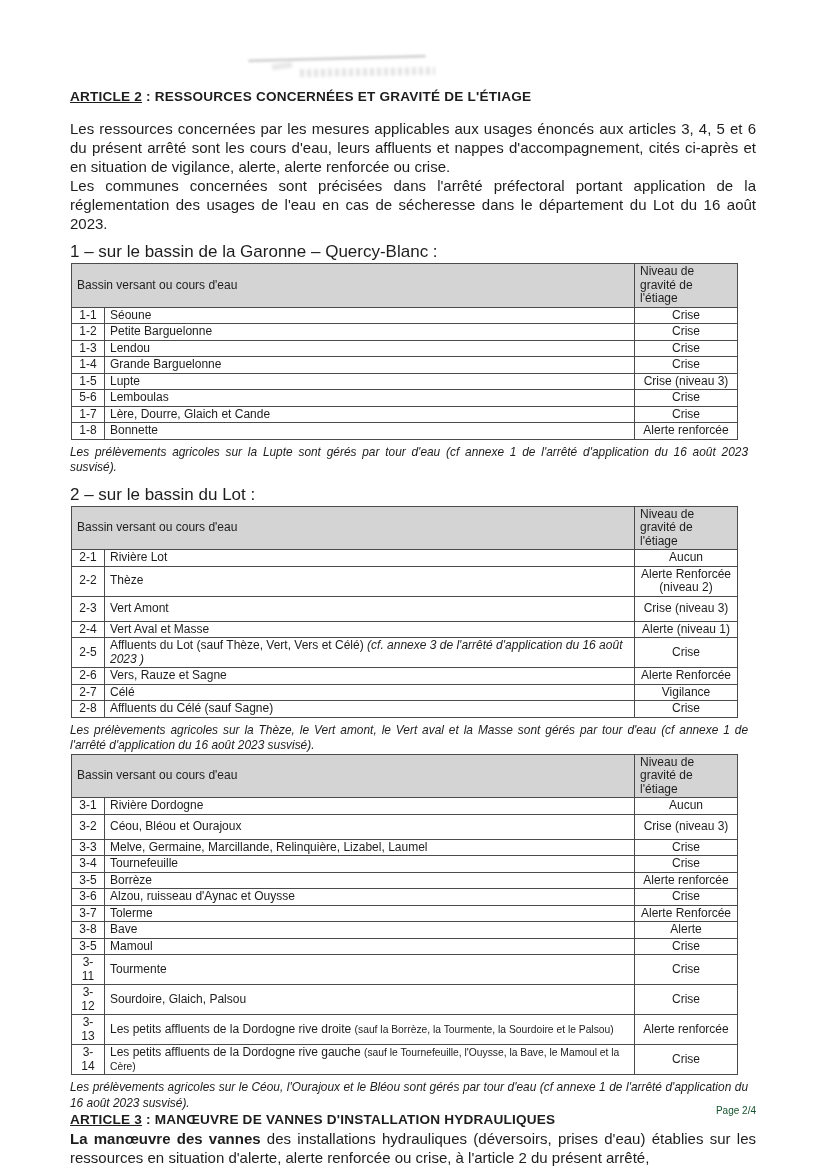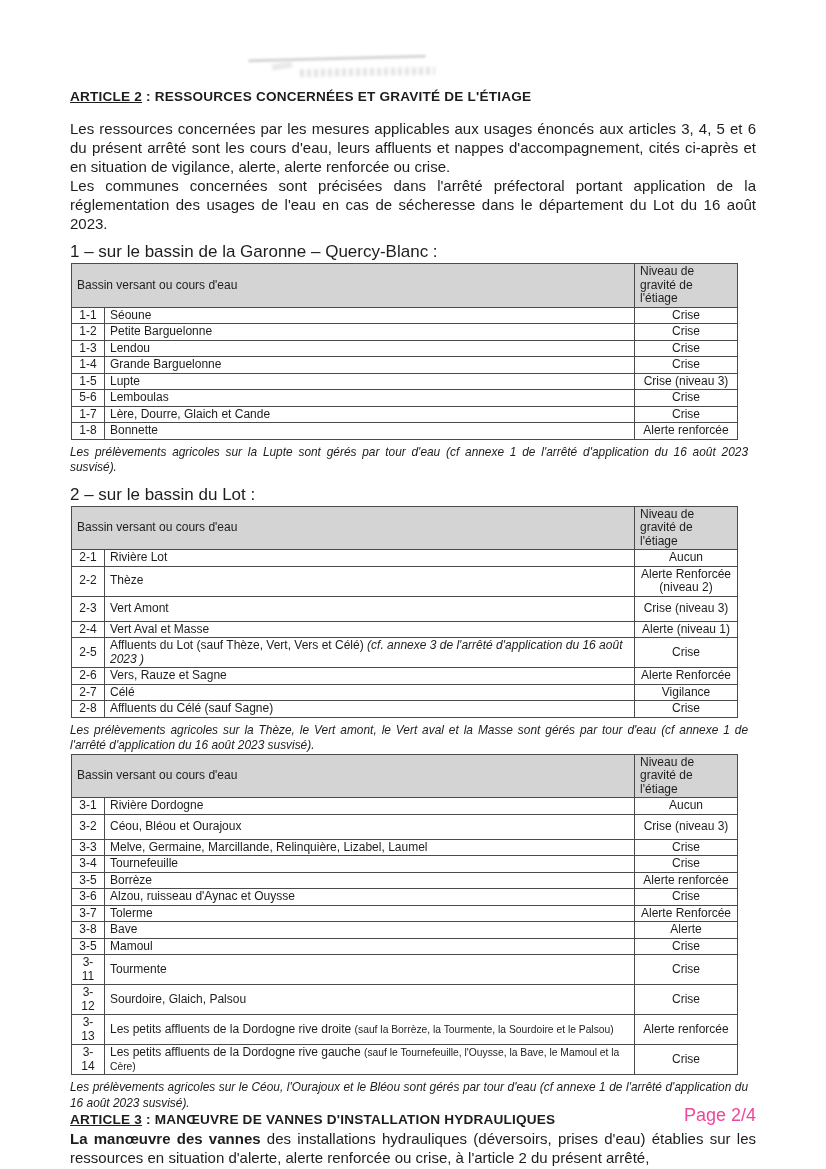--- a/index.html
+++ b/index.html
@@ -79,22 +79,22 @@
     margin: 5px 8px 0 0;
   }
   .article3-heading { margin-top: 27px; }
   .article3-para { margin-top: 22px; }
   .bold { font-weight: bold; }
 
   .page-footer {
     position: absolute;
     right: 70px;
     top: 1105px;
-    font-size: 18px;
-    color: #ec4899;
+    font-size: 10px;
+    color: #14532d;
   }
 </style>
 </head>
 <body>
 
 <div class="page">
 
   <div class="artifact a1"></div>
   <div class="artifact a2"></div>
   <div class="artifact a3"></div>

